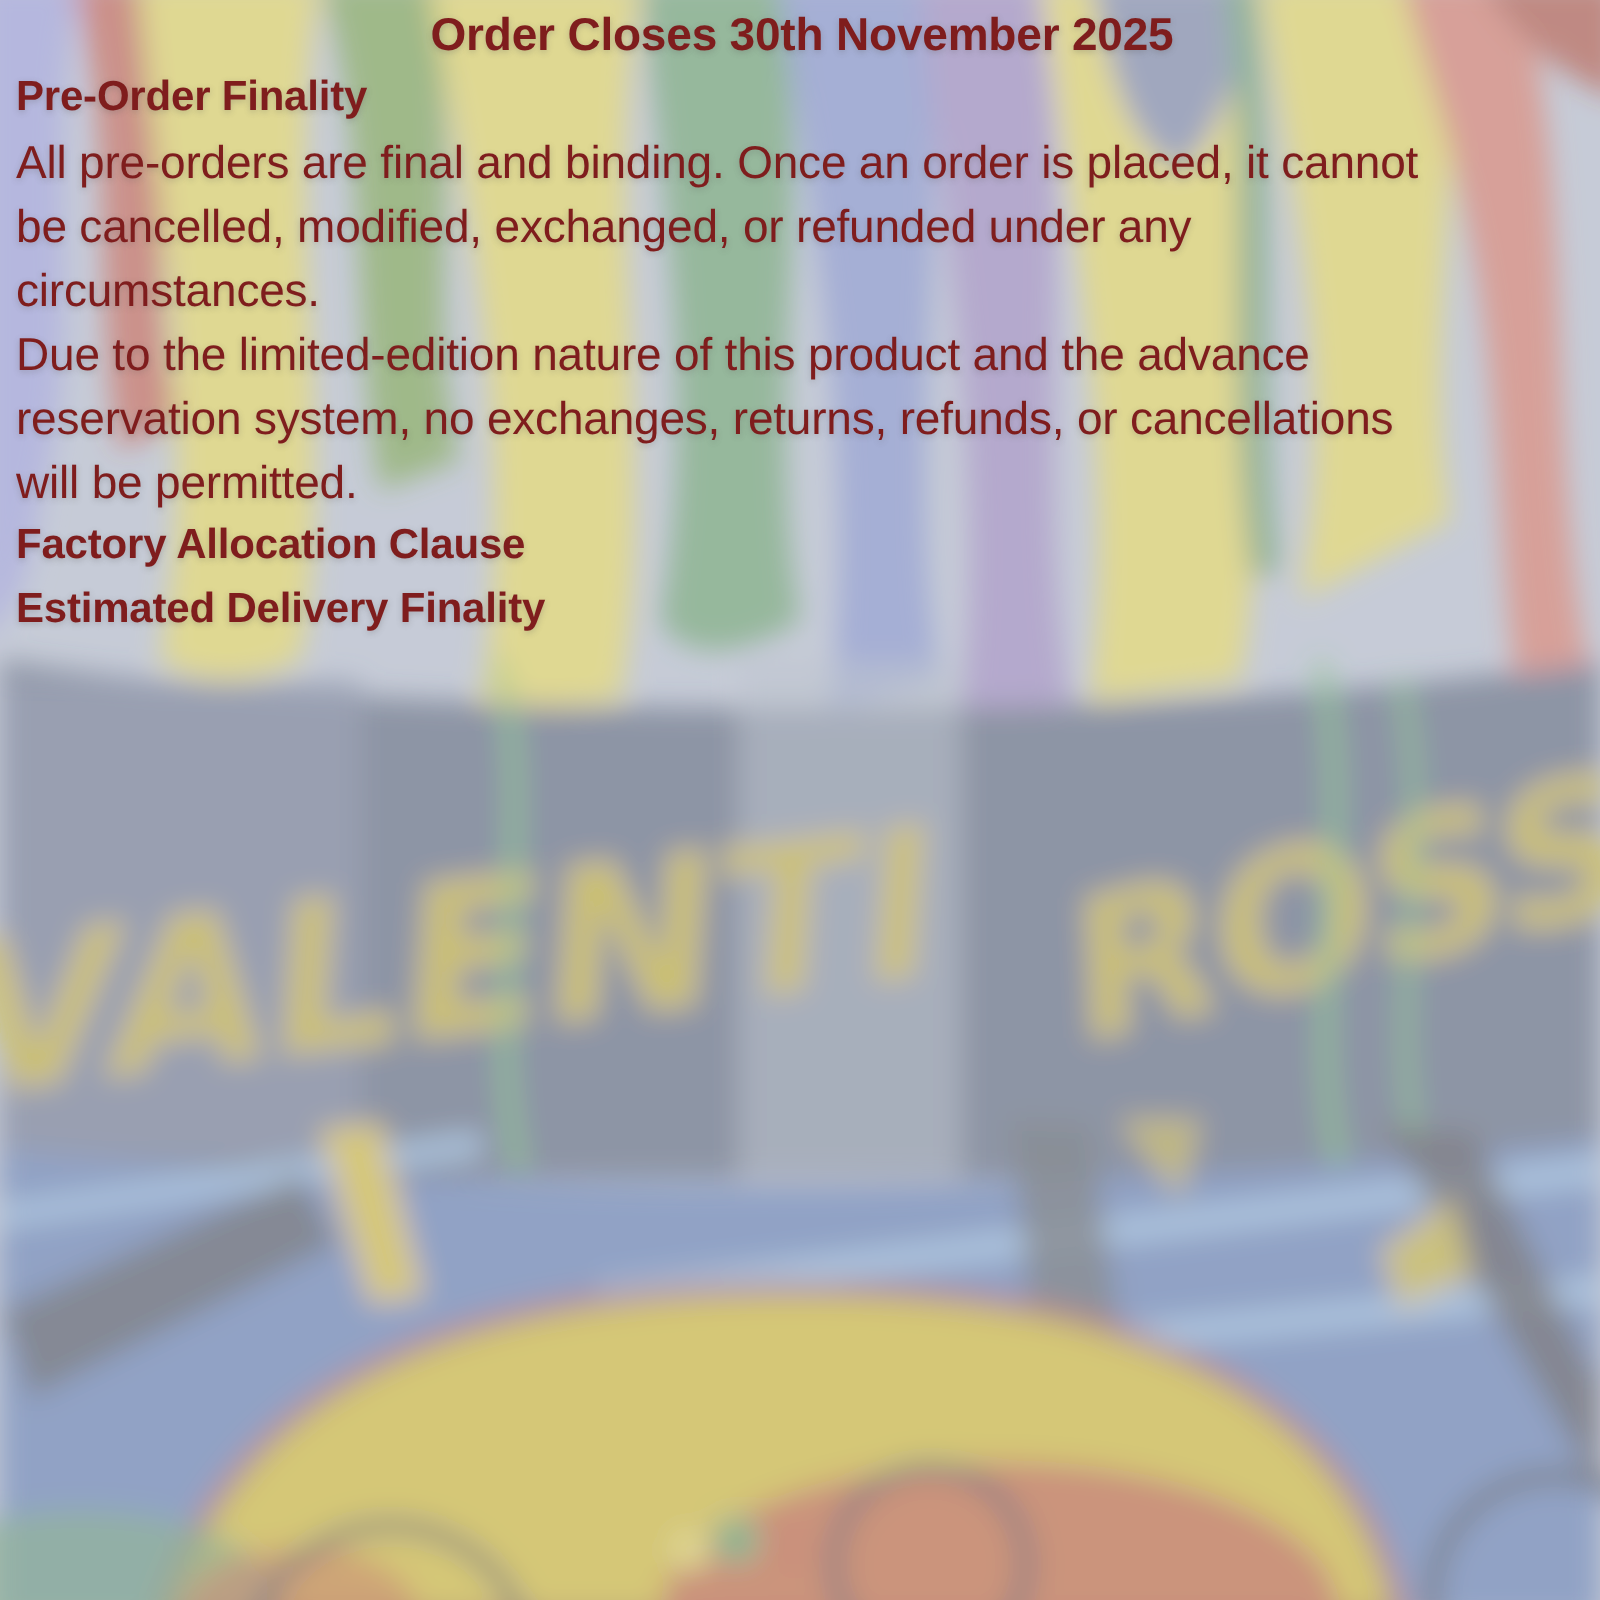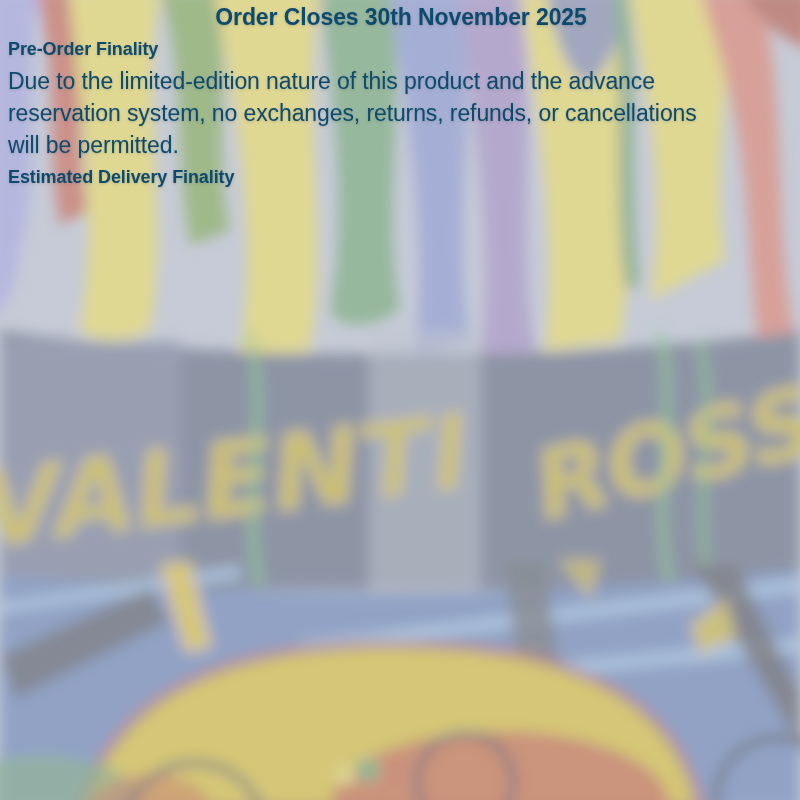--- a/index.html
+++ b/index.html
@@ -14,40 +14,40 @@
     background: #a3a9ba;
   }
   .bg {
     position: absolute; inset: 0;
     width: 800px; height: 800px;
     display: block;
   }
   .content {
     position: absolute; inset: 0;
     padding: 1px 6px 0 8px;
-    color: #0c4a6e;
+    color: #7f1d1d;
     font-size: 23px;
     line-height: 32px;
     letter-spacing: -0.1px;
     text-shadow: 0 1px 3px rgba(90,90,90,0.30);
   }
   .title {
     margin: 0;
     font-size: 23px;
     line-height: 32px;
     font-weight: 700;
     text-align: center;
   }
   .para {
     margin: 0;
     white-space: pre-line;
   }
   .sec-heading {
     margin: 0;
-    font-size: 18px;
+    font-size: 21px;
     line-height: 32px;
     font-weight: 700;
   }
 </style>
 </head>
 <body>
 
 <div class="canvas">
 
   <svg class="bg" viewBox="0 0 800 800" preserveAspectRatio="none" aria-hidden="true">
@@ -108,29 +108,33 @@
     </g>
 
     <rect x="0" y="0" width="800" height="800" fill="#ffffff" opacity="0.44"></rect>
   </svg>
 
   <div class="content">
     <h1 class="title">Order Closes 30th November 2025</h1>
     <div id="sections">
   <section>
     <h2 class="sec-heading">Pre-Order Finality</h2>
+    <p class="para">All pre-orders are final and binding. Once an order is placed, it cannot
+be cancelled, modified, exchanged, or refunded under any
+circumstances.</p>
   </section>
 
   <section>
     <p class="para">Due to the limited-edition nature of this product and the advance
 reservation system, no exchanges, returns, refunds, or cancellations
 will be permitted.</p>
   </section>
 
   <section>
+    <h2 class="sec-heading">Factory Allocation Clause</h2>
   </section>
 
   <section>
     <h2 class="sec-heading">Estimated Delivery Finality</h2>
   </section>
 
 </div>
   </div>
 
 </div>

